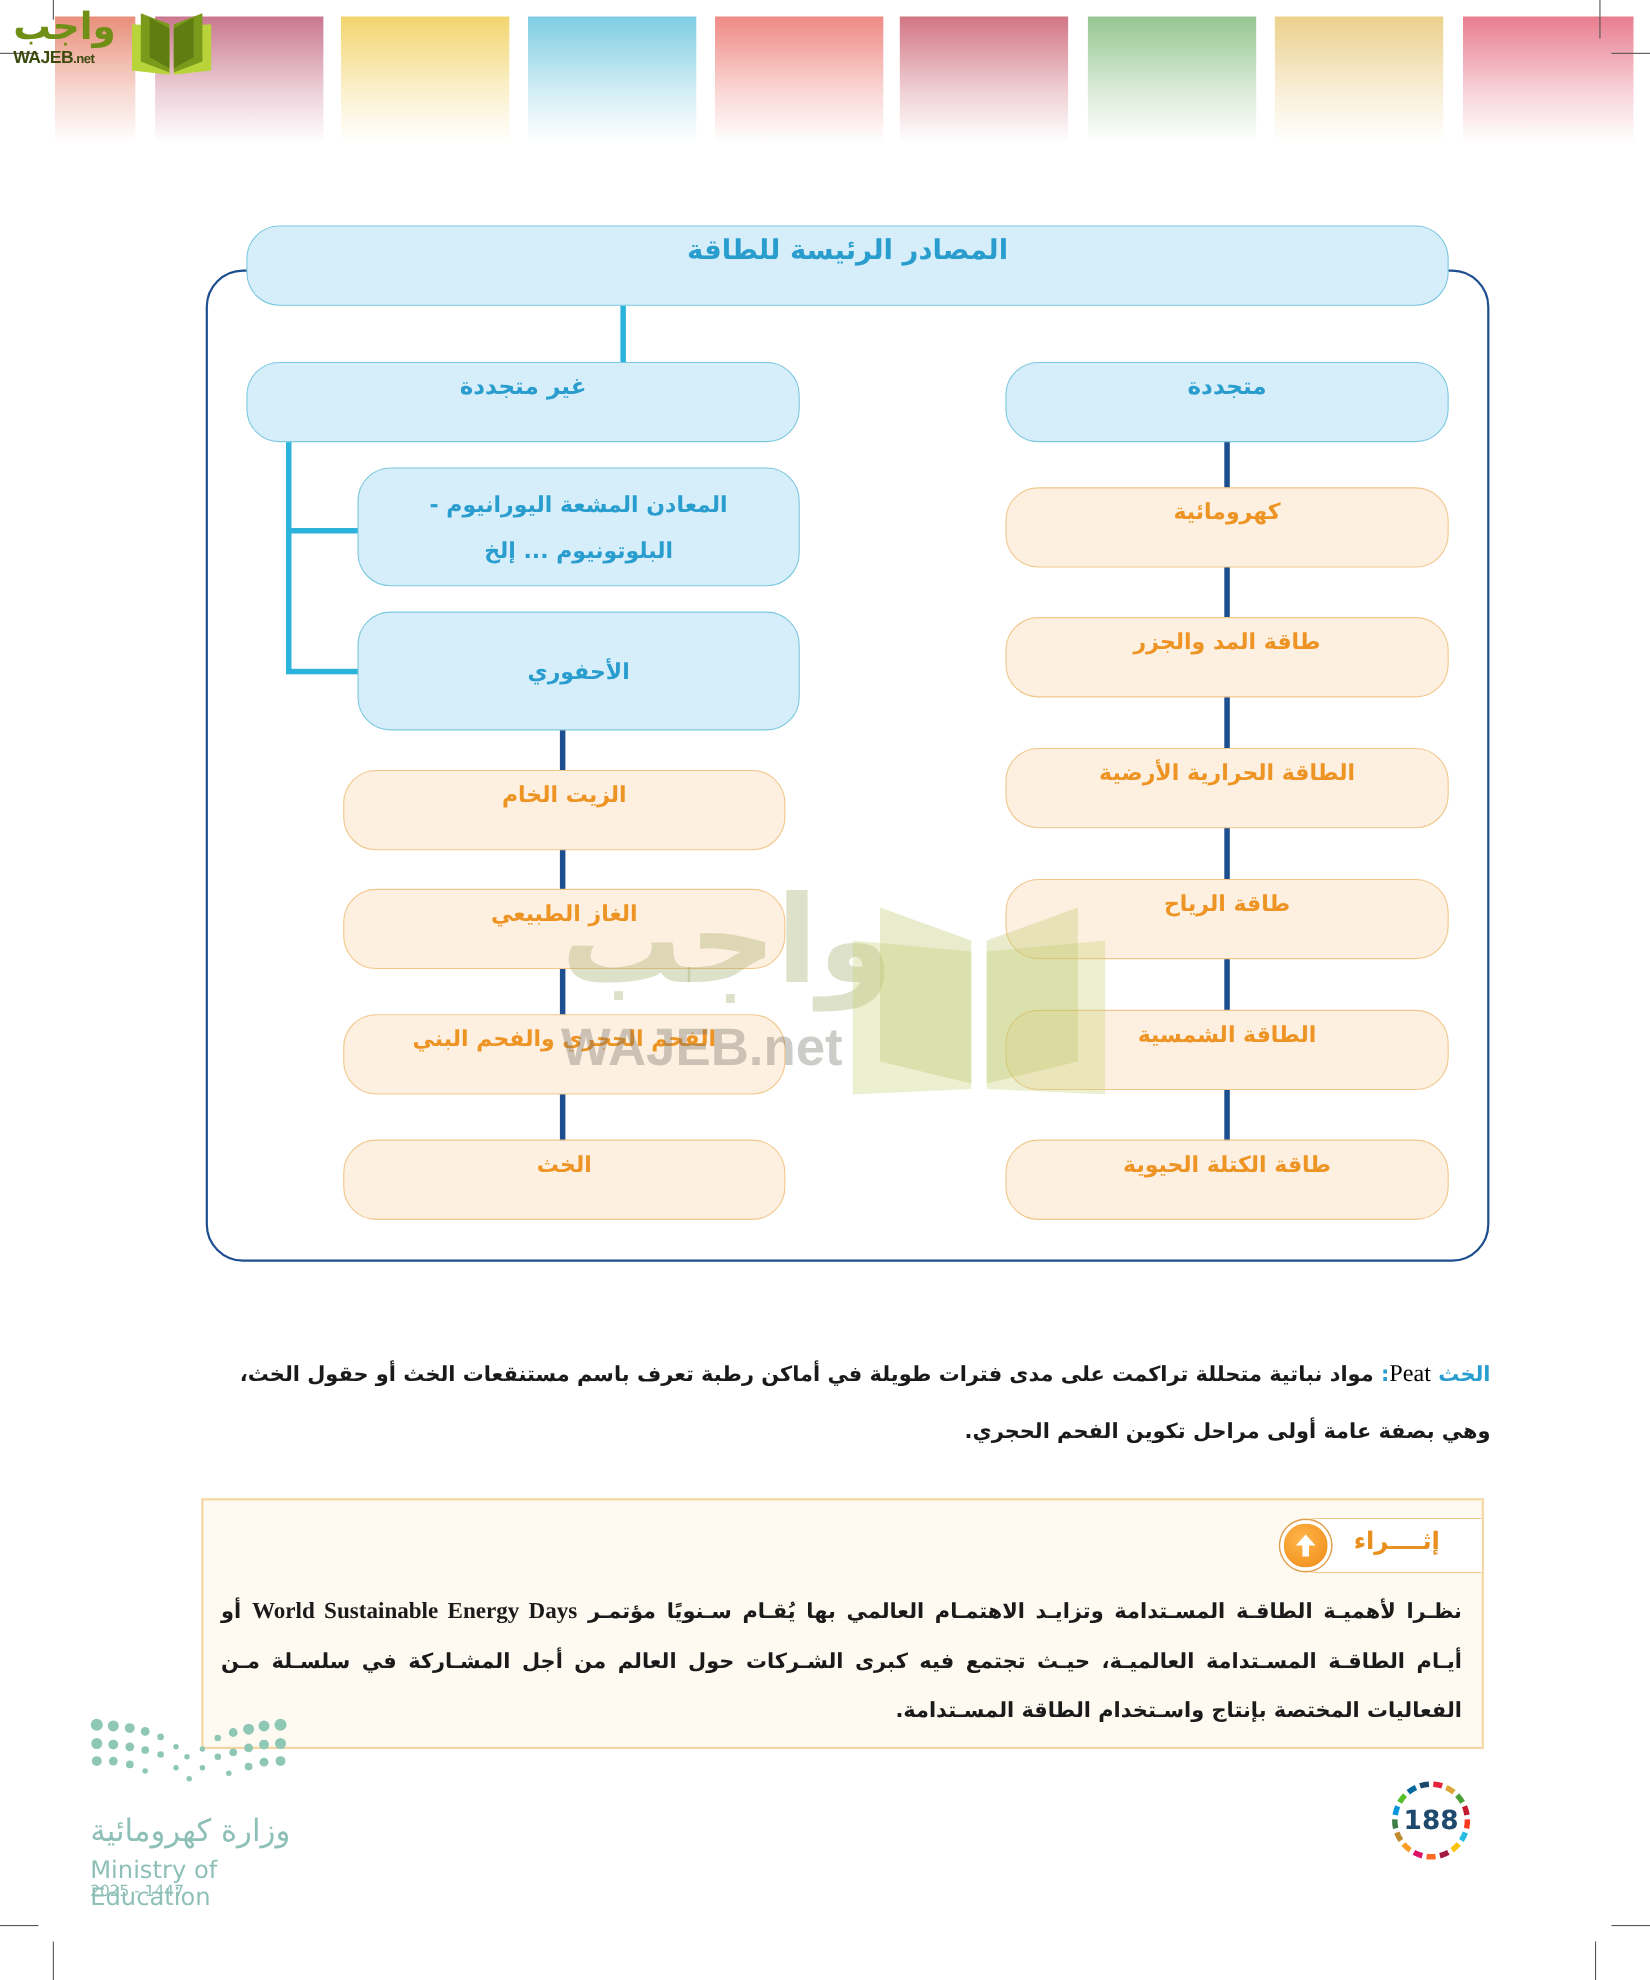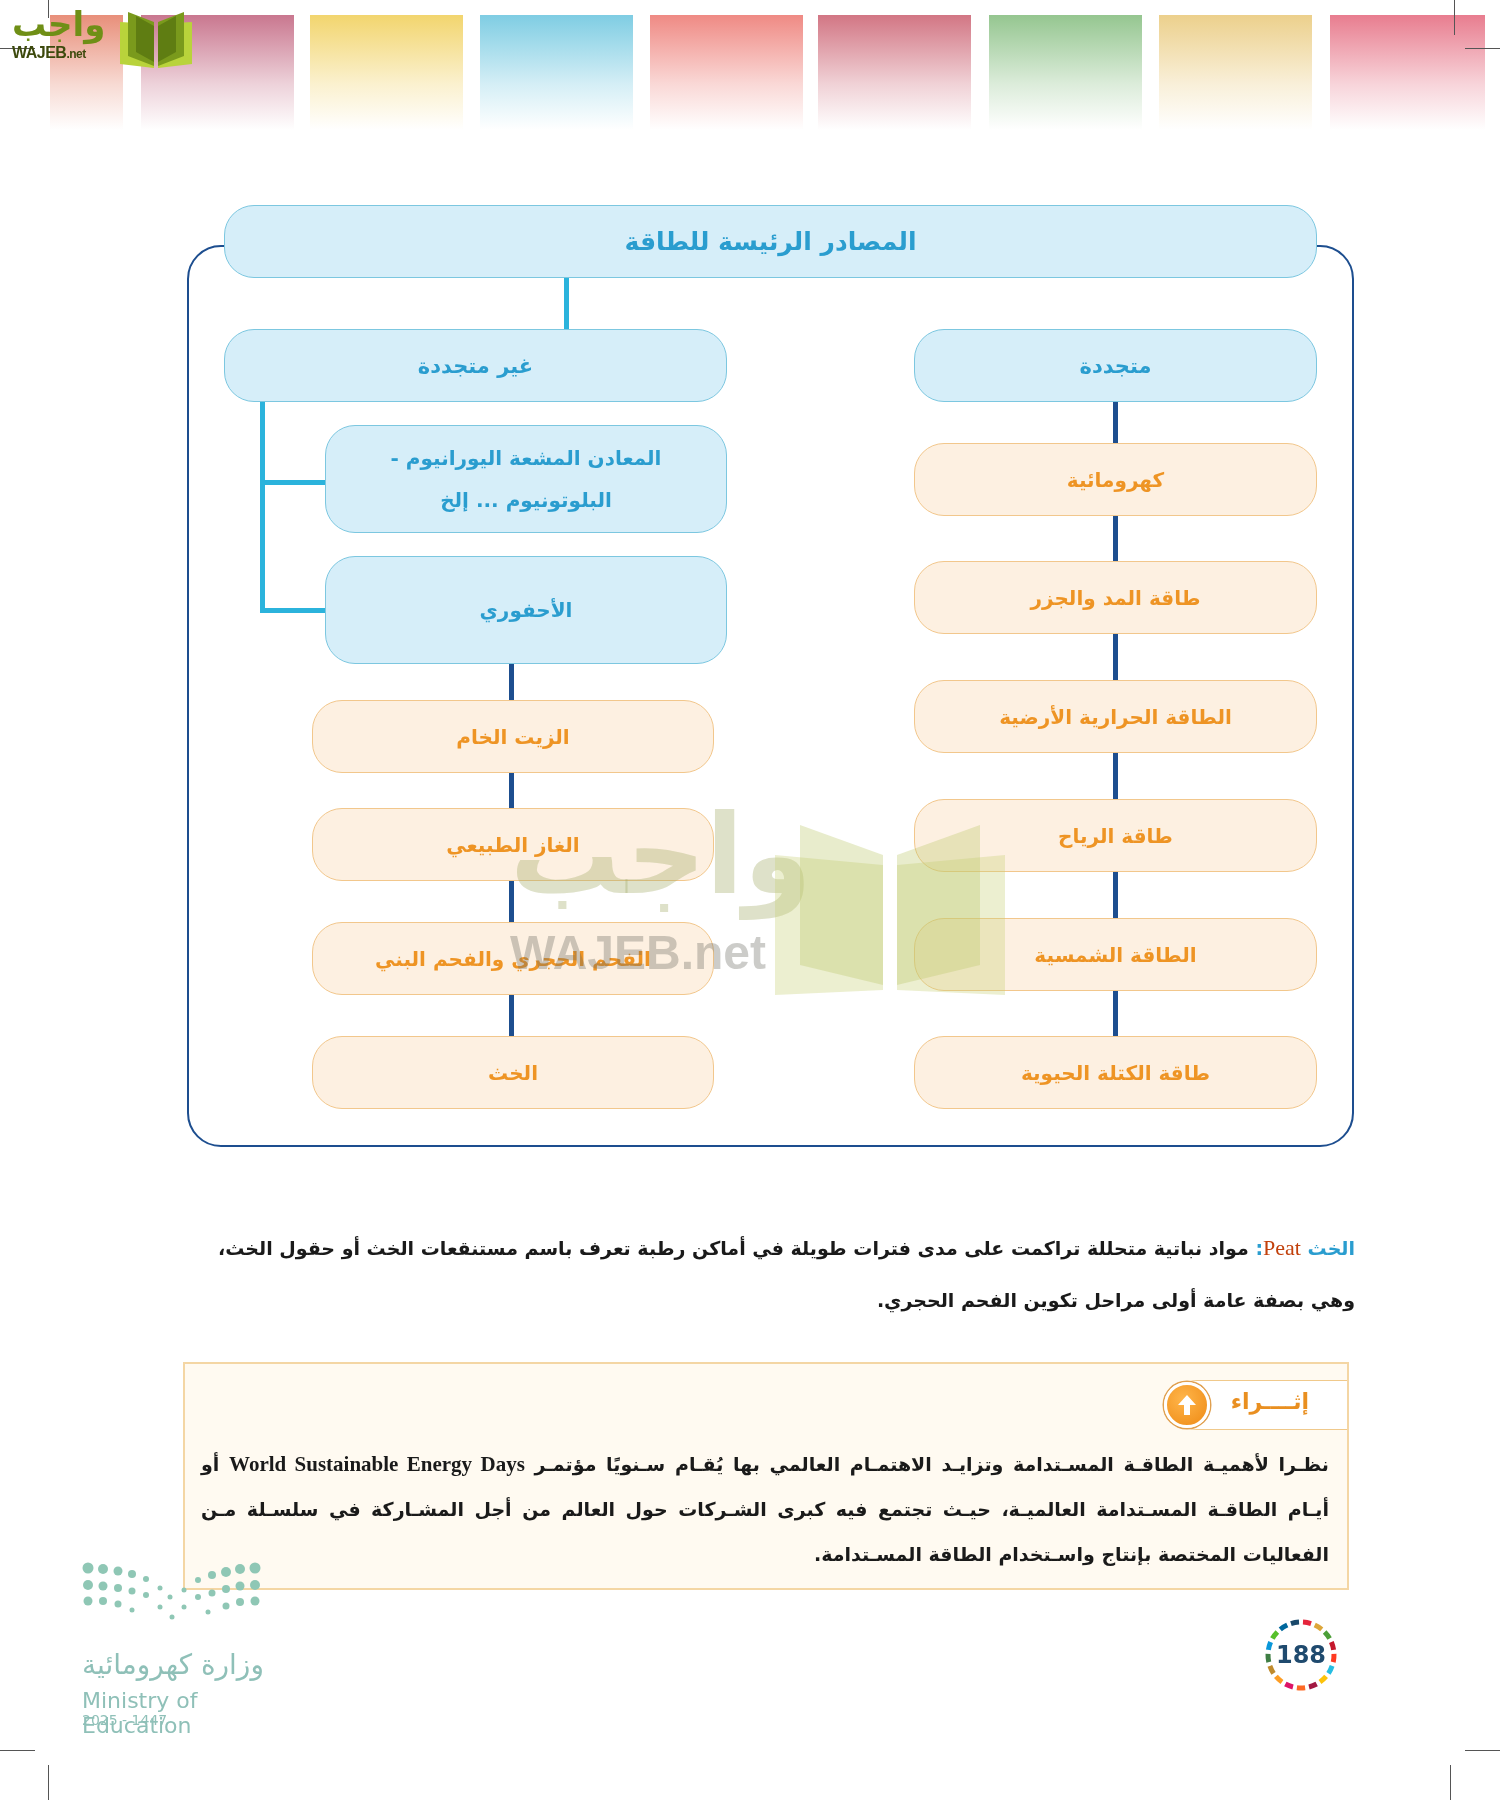--- a/index.html
+++ b/index.html
@@ -16,21 +16,21 @@
   .logo-en { position: absolute; left: 4px; top: 40px; font-size: 16px; font-weight: bold; color: #3d4a0d; letter-spacing: -0.5px; font-family: "Liberation Sans", sans-serif; }
   .logo-en small { font-size: 12px; }
   .logo-book { position: absolute; left: 108px; top: 4px; width: 80px; height: 60px; }
 
   
   .crop { position: absolute; background: #555; }
 
   
   .diagram-frame { position: absolute; left: 187px; top: 245px; width: 1167px; height: 902px;
     border: 2.5px solid #1d4e8f; border-radius: 34px; }
-  .box { position: absolute; display: flex; align-items: center; justify-content: center; text-align: center;
+  .box { position: absolute; display: flex; justify-content: center; text-align: center;
     border-radius: 30px; font-weight: bold; direction: rtl; line-height: 42px; }
   .box.blue { background: #d6eef9; border: 1.5px solid #7cc7e0; color: #2a9dcf; }
   .box.orange { background: #fdf0e1; border: 1.5px solid #f2c78c; color: #ee9424; }
   .box.title { font-size: 25px; }
   .box.cat { font-size: 21px; }
   .box.item { font-size: 20px; }
 
   .line { position: absolute; }
   .line.cyan { background: #2bb3dc; }
   .line.navy { background: #1d4e8f; }
@@ -38,21 +38,21 @@
   
   .watermark { position: absolute; left: 500px; top: 805px; width: 520px; height: 200px; pointer-events: none; }
   .wm-ar { position: absolute; left: 10px; top: -10px; font-size: 110px; font-weight: bold; color: rgba(160,170,100,0.35); line-height: 120px; }
   .wm-en { position: absolute; left: 10px; top: 120px; font-size: 48px; font-weight: bold; color: rgba(110,110,100,0.35); font-family: "Liberation Sans", sans-serif; }
   .wm-book { position: absolute; left: 275px; top: 10px; width: 230px; height: 180px; }
 
   
   .definition { position: absolute; left: 180px; top: 1222px; width: 1175px; direction: rtl; text-align: right;
     font-size: 19px; font-weight: bold; color: #1a1a1a; line-height: 52px; font-family: "DejaVu Sans", sans-serif; }
   .definition .term { color: #2a9dcf; }
-  .definition .term-en { color: #c2410c; font-weight: normal; font-family: "Liberation Serif", serif; font-size: 22px; }
+  .definition .term-en { color: #000000; font-weight: normal; font-family: "Liberation Serif", serif; font-size: 22px; }
 
   
   .enrich { position: absolute; left: 183px; top: 1362px; width: 1166px; height: 228px; background: #fffaf1; border: 2px solid #f4d6a4; }
   .enrich-tab { position: absolute; right: 0; top: 16px; width: 175px; height: 50px; background: #ffffff;
     border-top: 1.5px solid #f0c98b; border-bottom: 1.5px solid #f0c98b; border-radius: 25px 0 0 25px; }
   .enrich-label { position: absolute; right: 38px; top: 8px; font-size: 22px; font-weight: bold; color: #e98f20; direction: rtl; }
   .enrich-icon { position: absolute; left: -8px; top: 1px; width: 46px; height: 46px; border-radius: 50%;
     background: radial-gradient(circle at 40% 35%, #ffb54a, #ee8a14); border: 3px solid #ffffff; box-shadow: 0 0 0 1.5px #e0a050;
     display: flex; align-items: center; justify-content: center; }
   .enrich-text { position: absolute; right: 18px; top: 78px; width: 1128px; direction: rtl; text-align: justify;

